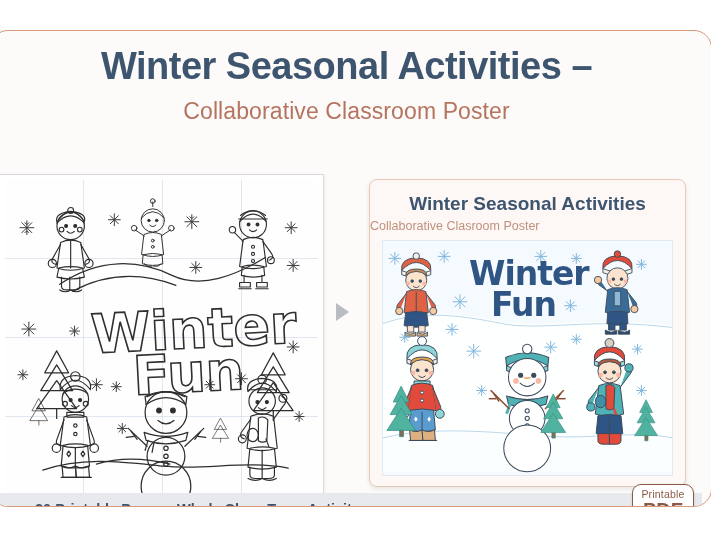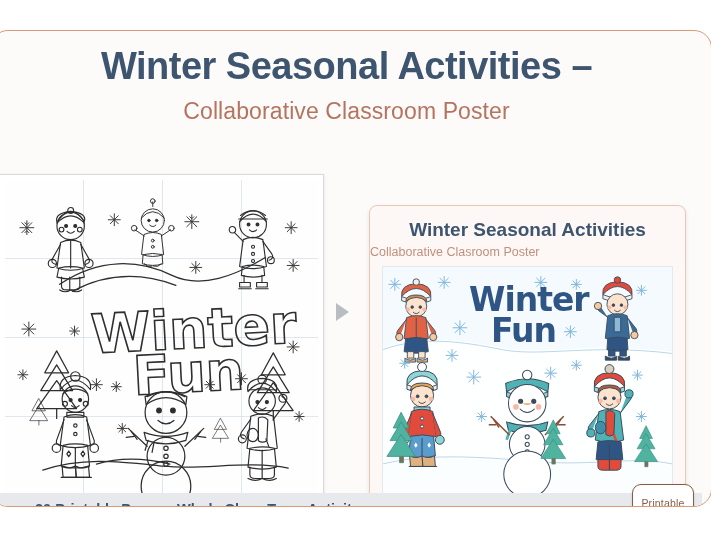--- a/index.html
+++ b/index.html
@@ -47,21 +47,20 @@
     border-top:9px solid transparent;border-bottom:9px solid transparent;
     border-left:13px solid #b9bcc0;
   }
 
   
   .color-panel{
     position:absolute;left:378px;top:148px;width:317px;height:308px;
     background:#fdf8f5;border:1px solid #e8c9b6;border-radius:8px;
     box-sizing:border-box;box-shadow:0 2px 5px rgba(0,0,0,.09);
     overflow:hidden;
-    margin-top:26px;
   }
   .cp-title{
     position:absolute;left:0;top:13px;width:100%;text-align:center;
     font-size:19px;font-weight:700;color:#3e5570;white-space:nowrap;
   }
   .cp-sub{
     position:absolute;left:0;top:39px;width:100%;
     font-size:12.5px;color:#c0907c;white-space:nowrap;
   }
   .cp-art{
@@ -88,21 +87,21 @@
   .footer-text{
     position:absolute;left:44px;top:470px;
     font-size:14.5px;font-weight:700;color:#3e5570;white-space:nowrap;
   }
   .pdf-badge{
     position:absolute;left:641px;top:453px;width:62px;height:44px;
     background:#ffffff;border:1.6px solid #8b5a45;border-radius:9px;
     box-sizing:border-box;text-align:center;
     box-shadow:0 1px 3px rgba(0,0,0,.12);
   }
-  .pdf-badge .p-small{font-size:10.5px;color:#8b5a45;margin-top:12px;letter-spacing:.2px;}
+  .pdf-badge .p-small{font-size:10.5px;color:#8b5a45;margin-top:3px;letter-spacing:.2px;}
   .pdf-badge .p-big{font-size:20px;font-weight:700;color:#8b5a45;line-height:.95;margin-top:1px;}
 
   
   .art-svg{position:absolute;left:0;top:0;width:100%;height:100%;}
 </style>
 </head>
 <body>
 
 <div class="poster-card">
 

